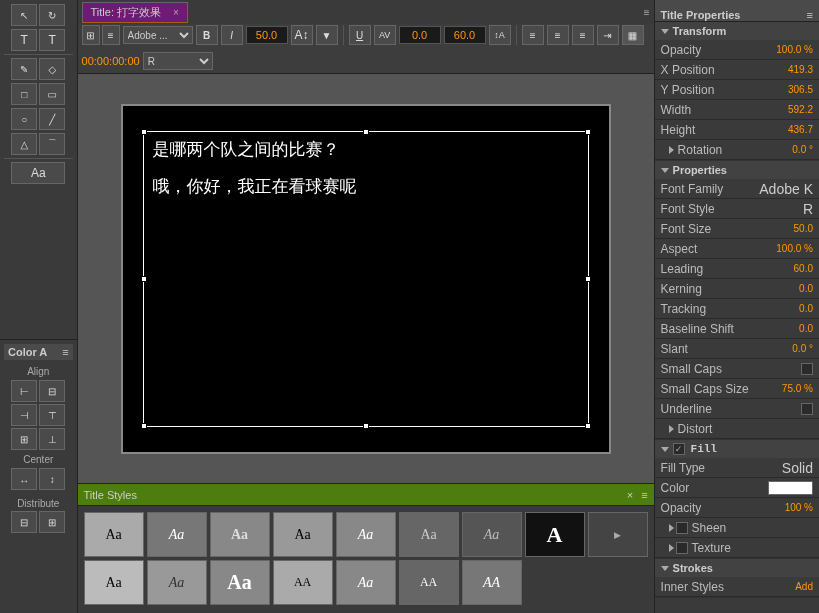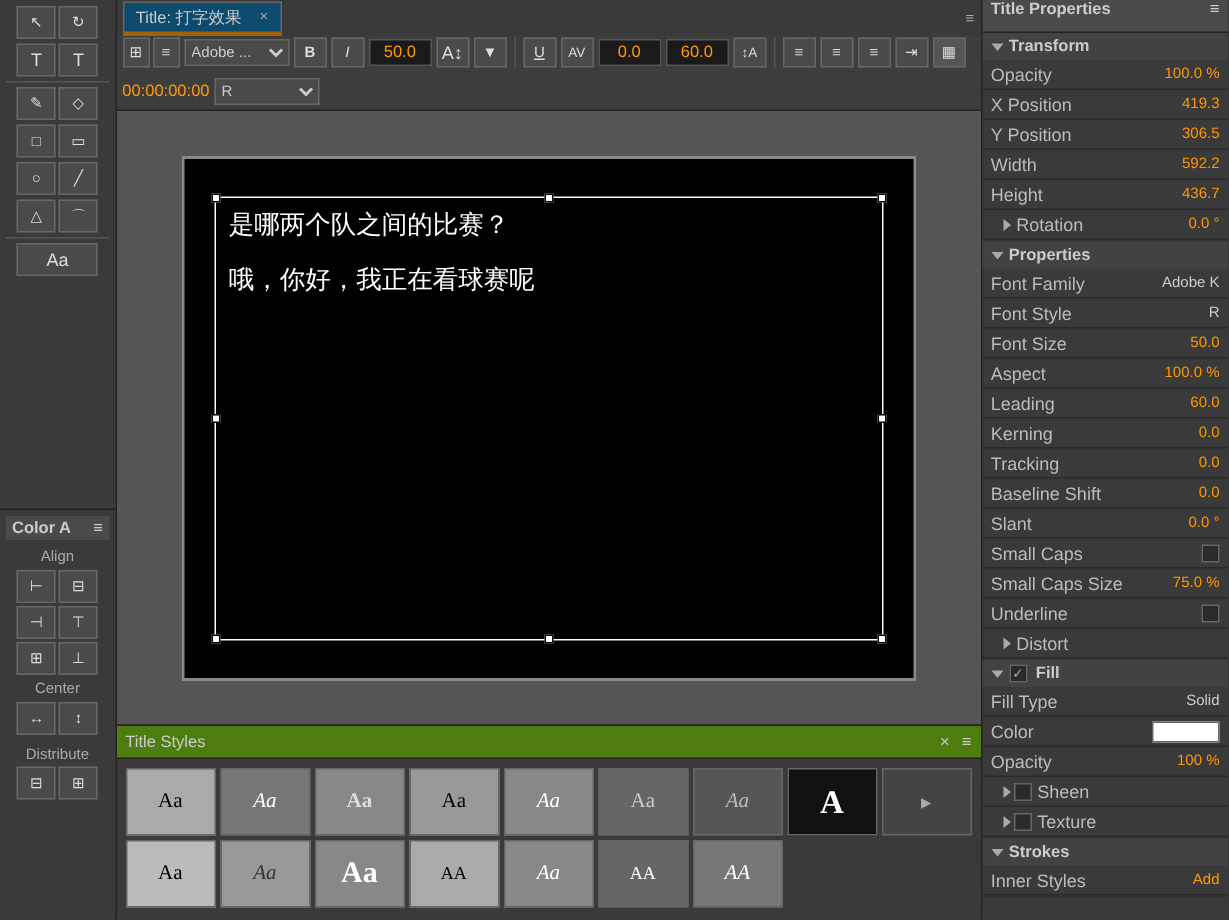--- a/index.html
+++ b/index.html
@@ -133,22 +133,22 @@
       padding: 2px 8px;
       font-size: 11px;
       color: #ccc;
       display: flex;
       align-items: center;
       gap: 4px;
       cursor: pointer;
     }
 
     .title-tab.active {
-      background: #0c4a6e;
-      border-bottom: 3px solid #a16207;
+      background: #701a75;
+      border-bottom: 1px solid #a16207;
       gap: 12px;
     }
 
     .tab-close {
       font-size: 10px;
       color: #aaa;
       cursor: pointer;
     }
 
     
@@ -323,21 +323,21 @@
       display: flex;
       flex-direction: column;
       overflow-y: auto;
     }
 
     .right-panel-header {
       height: 22px;
       background: #4a4a4a;
       border-bottom: 1px solid #222;
       display: flex;
-      align-items: flex-start;
+      align-items: flex-end;
       justify-content: space-between;
       padding: 0 6px;
       font-size: 11px;
       color: #ccc;
       font-weight: bold;
     }
 
     .prop-section {
       border-bottom: 1px solid #333;
     }
@@ -369,21 +369,21 @@
     }
 
     .prop-value {
       font-size: 10px;
       color: #ff9900;
       min-width: 55px;
       text-align: right;
     }
 
     .prop-value-white {
-      font-size: 10px;
+      font-size: 14px;
       color: #ccc;
       min-width: 55px;
       text-align: right;
     }
 
     .prop-checkbox {
       width: 12px;
       height: 12px;
       border: 1px solid #666;
       background: #2a2a2a;
@@ -723,21 +723,21 @@
         <span style="width:8px;"></span>
         <span class="triangle-right"></span>
         <span class="prop-label" style="margin-left:4px;">Distort</span>
       </div>
     </div>
 
     <div class="fill-section">
       <div class="fill-header">
         <span class="triangle-down"></span>
         <div class="fill-checkbox">✓</div>
-        <span style="font-size:11px;font-weight:bold;color:#ccc;margin-left:2px;">Fill</span>
+        <span style="font-size:11px;font-weight:bold;color:#ccc;margin-left:2px;font-family:Liberation Mono, monospace;">Fill</span>
       </div>
       <div class="prop-row">
         <span class="prop-label">Fill Type</span>
         <span class="prop-value-white">Solid</span>
       </div>
       <div class="prop-row">
         <span class="prop-label">Color</span>
         <div style="width:45px;height:14px;background:#fff;border:1px solid #666;"></div>
       </div>
       <div class="prop-row">

